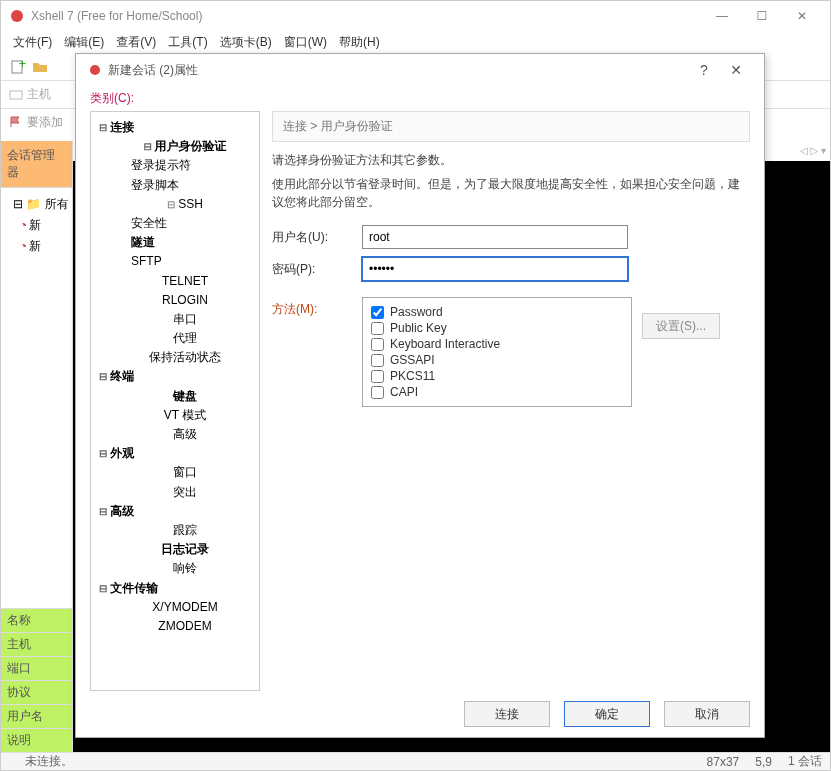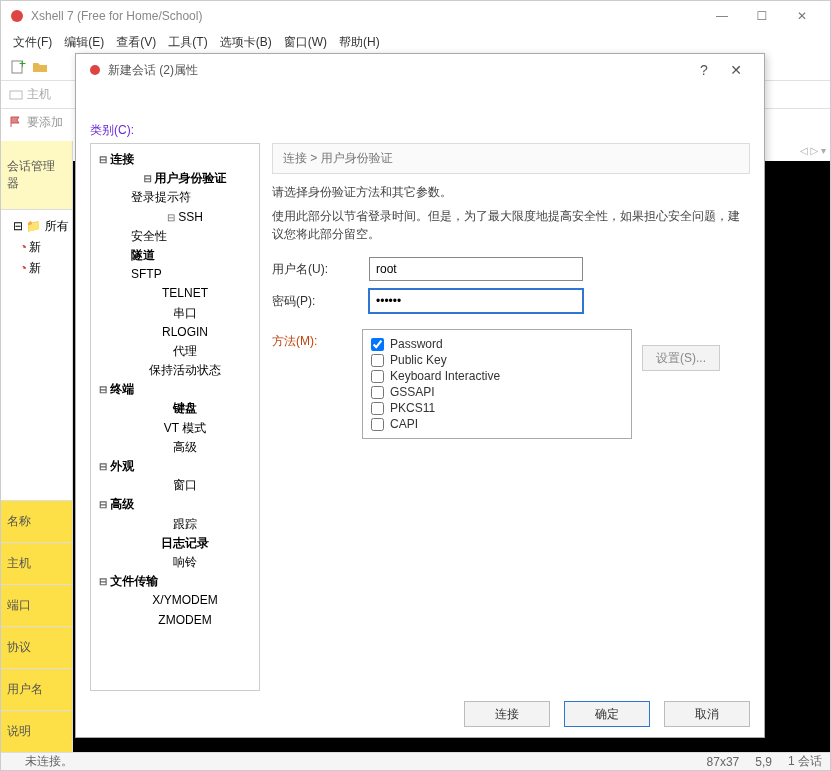--- a/index.html
+++ b/index.html
@@ -12,60 +12,60 @@
 .titlebar .spacer { flex: 1; }
 .titlebar .winbtn { width: 40px; height: 30px; display: flex; align-items: center; justify-content: center; color: #777; }
 .menubar { height: 22px; display: flex; align-items: center; gap: 12px; padding: 0 12px; background: #fff; color: #333; }
 .menubar span { cursor: default; }
 .toolbar { height: 28px; display: flex; align-items: center; padding: 0 8px; gap: 4px; border-bottom: 1px solid #e0e0e0; }
 .toolbar .tb-icon { width: 18px; height: 18px; display:flex; align-items:center; justify-content:center; }
 .addressbar { height: 28px; display:flex; align-items:center; padding: 0 8px; color:#aaa; border-bottom:1px solid #e0e0e0; }
 .secondrow { height: 26px; display:flex; align-items:center; padding:0 8px; color:#999; }
 
 .session-pane { position:absolute; left:0; top:140px; width:72px; bottom:18px; border-right:1px solid #ddd; }
-.session-pane .sp-title { background:#fef9c3; padding:17px 6px; color:#555; border-bottom:1px solid #ddd;}
+.session-pane .sp-title { background:#fdba74; padding:6px 6px; color:#555; border-bottom:1px solid #ddd;}
 .session-pane .sp-tree { padding:6px 4px; font-size:12px; }
 .session-pane .sp-item { padding:2px 0 2px 8px; white-space:nowrap; overflow:hidden;}
 .session-pane .sp-red { color:#c33; margin-right:2px;}
 .session-pane .props { position:absolute; bottom:0; left:0; right:0; }
-.session-pane .props div { background:#fde047; border-top:1px solid #ddd; padding:12px 6px; color:#555;}
+.session-pane .props div { background:#bef264; border-top:1px solid #ddd; padding:3px 6px; color:#555;}
 
 .terminal-bg { position:absolute; left:72px; top:160px; right:0; bottom:18px; background:#000; }
 .navarrows { position:absolute; right:4px; top:144px; color:#aaa; font-size:10px;}
 
 .statusbar { position:absolute; bottom:0; left:0; right:0; height:18px; background:#f5f5f5; display:flex; align-items:center; padding:0 8px; color:#666; border-top:1px solid #ddd;margin-top:16px;}
 .statusbar .spacer{flex:1;}
 .statusbar span { margin-left: 16px; }
 
 
 .modal { position:absolute; left:74px; top:52px; width:690px; height:685px; background:#fff; border:1px solid #aaa; box-shadow:2px 2px 8px rgba(0,0,0,0.2); display:flex; flex-direction:column;}
 .modal-title { height:32px; display:flex; align-items:center; padding:0 12px; color:#555; }
 .modal-title .spacer{flex:1;}
 .modal-title .help, .modal-title .close { width:32px; text-align:center; font-size:14px; cursor:default;}
 .modal-body { flex:1; display:flex; flex-direction:column; padding:0 14px 10px 14px; overflow:hidden;}
-.cat-label { padding:4px 0; color:#6d28d9;margin-top:32px;}
+.cat-label { padding:4px 0; color:#be185d;}
 .modal-split { flex:1; display:flex; gap:12px; overflow:hidden;}
 
 .cat-tree { width:170px; border:1px solid #ccc; padding:6px 4px; overflow:auto; line-height:1.6;}
 .cat-tree .node { white-space:nowrap; }
 .cat-tree .lvl1 { padding-left:4px; }
 .cat-tree .lvl2 { padding-left:20px;text-align:center; }
 .cat-tree .lvl3 { padding-left:36px; }
 .cat-tree .minus::before { content:"⊟ "; color:#666; font-size:10px;}
 .cat-tree .leaf::before  { content:""; }
 .cat-tree .bold { font-weight:bold; }
 
 .right-pane { flex:1; display:flex; flex-direction:column; }
 .breadcrumb-box { border:1px solid #ddd; background:#fafafa; padding:6px 10px; color:#777; margin-bottom:10px;}
 .desc { color:#444; margin-bottom:6px;}
 .desc2 { color:#444; margin-bottom:14px; line-height:1.5;}
 
 .form-row { display:flex; align-items:center; margin-bottom:8px;}
 .form-row .lbl { width:90px; color:#333;}
-.form-row input[type=text], .form-row input[type=password] { width:214px; height:24px; border:1px solid #888; padding:0 6px;margin-left:7px;}
+.form-row input[type=text], .form-row input[type=password] { width:266px; height:24px; border:1px solid #888; padding:0 6px;}
 .form-row input.focused { outline:2px solid #2e75d4; outline-offset:-1px; border:1px solid #2e75d4;}
 
 .method-row { display:flex; align-items:flex-start; margin-top:8px;}
 .method-row .lbl { width:90px; color:#c2410c; padding-top:4px;}
 .method-list { border:1px solid #aaa; width:270px; padding:6px 8px;}
 .method-list label { display:flex; align-items:center; gap:6px; padding:1px 0; color:#333;}
 .method-list input { margin:0;}
 .side-btns { margin-left:10px; display:flex; flex-direction:column; gap:60px; padding-top:16px;justify-content:space-between;}
 .side-btns button { width:78px; height:26px; background:#f3f3f3; border:1px solid #ccc; color:#888;}
 .side-btns .movers { display:flex; flex-direction:column; gap:8px;}
@@ -172,35 +172,37 @@
     </div>
 
     <div class="modal-body">
       <div class="cat-label">类别(C):</div>
 
       <div class="modal-split">
         <div class="cat-tree" id="cat-tree">
             <div class="node lvl1 minus bold">连接</div>
             <div class="node lvl2 minus bold">用户身份验证</div>
             <div class="node lvl3 leaf">登录提示符</div>
+            <div class="node lvl3 leaf">登录脚本</div>
             <div class="node lvl2 minus">SSH</div>
             <div class="node lvl3 leaf">安全性</div>
             <div class="node lvl3 leaf bold">隧道</div>
             <div class="node lvl3 leaf">SFTP</div>
             <div class="node lvl2 leaf">TELNET</div>
+            <div class="node lvl2 leaf">RLOGIN</div>
             <div class="node lvl2 leaf">串口</div>
-            <div class="node lvl2 leaf">RLOGIN</div>
             <div class="node lvl2 leaf">代理</div>
             <div class="node lvl2 leaf">保持活动状态</div>
             <div class="node lvl1 minus bold">终端</div>
             <div class="node lvl2 leaf bold">键盘</div>
             <div class="node lvl2 leaf">VT 模式</div>
             <div class="node lvl2 leaf">高级</div>
             <div class="node lvl1 minus bold">外观</div>
             <div class="node lvl2 leaf">窗口</div>
+            <div class="node lvl2 leaf">突出</div>
             <div class="node lvl1 minus bold">高级</div>
             <div class="node lvl2 leaf">跟踪</div>
             <div class="node lvl2 leaf bold">日志记录</div>
             <div class="node lvl2 leaf">响铃</div>
             <div class="node lvl1 minus bold">文件传输</div>
             <div class="node lvl2 leaf">X/YMODEM</div>
             <div class="node lvl2 leaf">ZMODEM</div>
           </div>
 
         <div class="right-pane">

